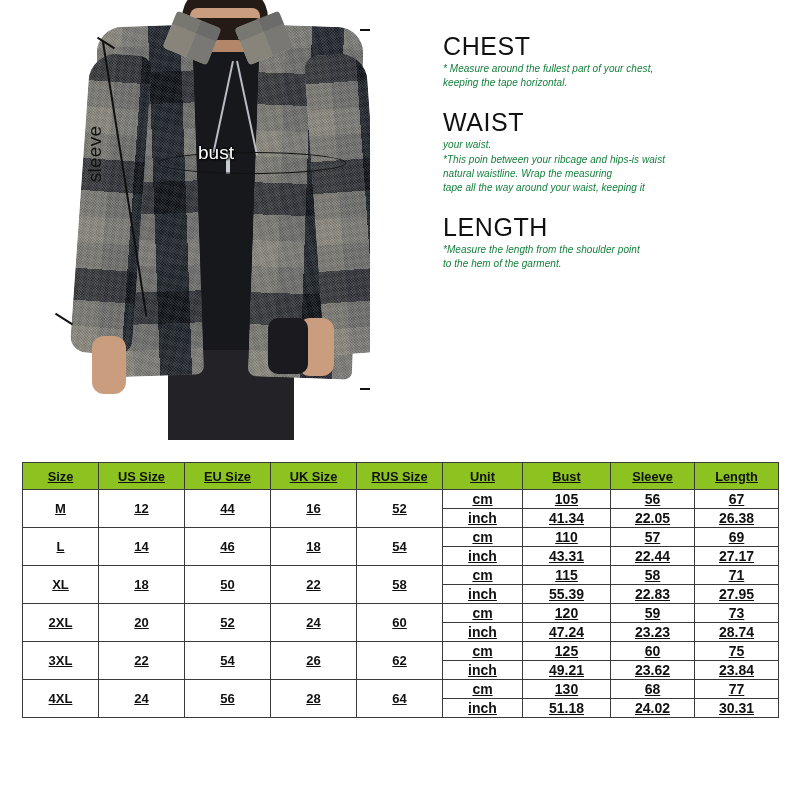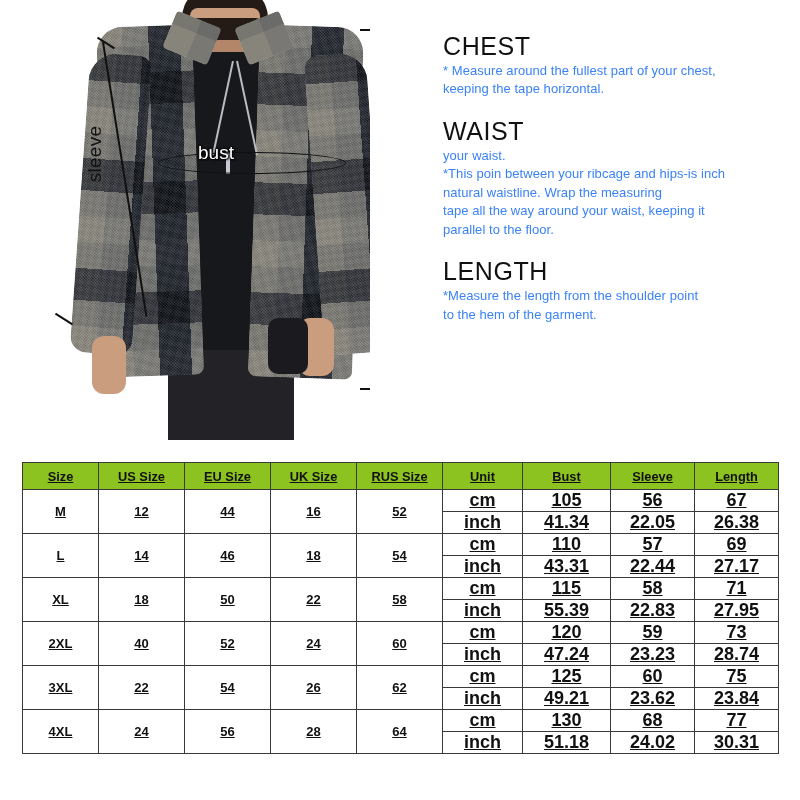--- a/index.html
+++ b/index.html
@@ -100,22 +100,23 @@
   
   #instructions {
     position: absolute; left: 443px; top: 32px; width: 340px;
   }
   .sec-head {
     font-size: 25px; color: #111; font-weight: 400;
     letter-spacing: .6px; line-height: 1.12;
     margin-bottom: 2px;
   }
   .sec-body {
-    font-size: 13px; color: #3b82f6; line-height: 1.42;
+    font-size: 10px; color: #15803d; line-height: 1.42;
     letter-spacing: .05px;
+    font-style: italic;
   }
   .sec-body p { margin: 0; }
   .sec-gap { height: 18px; }
 
   
   #size-table-wrap { position: absolute; left: 22px; top: 462px; width: 756px; }
   table#size-table {
     width: 756px; border-collapse: collapse;
     table-layout: fixed;
     font-size: 12.6px; font-weight: bold; color: #111; text-decoration: underline;
@@ -135,21 +136,21 @@
   .c-size   { width: 76px; }
   .c-us     { width: 86px; }
   .c-eu     { width: 86px; }
   .c-uk     { width: 86px; }
   .c-rus    { width: 86px; }
   .c-unit   { width: 80px; }
   .c-bust   { width: 88px; }
   .c-sleeve { width: 84px; }
   .c-length { width: 84px; }
   .sz-cell { height: 38px; font-size: 13px; }
-  .sub-cell { height: 19px; font-size: 18px; margin-left: 38px; }
+  .sub-cell { height: 19px; font-size: 14px; margin-left: 38px; }
 </style>
 </head>
 <body>
 
 <div id="page">
 
   <div id="photo-panel">
     <div id="model-photo">
 
       <div class="hair" style="left:142px; top:-14px; width:86px; height:40px; border-radius:40px 40px 10px 10px;"></div>
@@ -210,24 +211,23 @@
         <p>* Measure around the fullest part of your chest,</p>
         <p>keeping the tape horizontal.</p>
       </div>
     </div>
     <div class="sec-gap"></div>
 
     <div>
       <div class="sec-head">WAIST</div>
       <div class="sec-body">
         <p>your waist.</p>
-        <p>*This poin between your ribcage and hips-is inch</p>
+        <p>*This poin between your ribcage and hips-is waist</p>
         <p>natural waistline. Wrap the measuring</p>
         <p>tape all the way around your waist, keeping it</p>
-        <p>parallel to the floor.</p>
       </div>
     </div>
     <div class="sec-gap"></div>
 
     <div>
       <div class="sec-head">LENGTH</div>
       <div class="sec-body">
         <p>*Measure the length from the shoulder point</p>
         <p>to the hem of the garment.</p>
       </div>
@@ -311,21 +311,21 @@
         </tr>
         <tr>
           <td class="sub-cell">inch</td>
           <td class="sub-cell">55.39</td>
           <td class="sub-cell">22.83</td>
           <td class="sub-cell">27.95</td>
         </tr>
 
         <tr>
           <td class="sz-cell" rowspan="2">2XL</td>
-          <td class="sz-cell" rowspan="2">40</td>
+          <td class="sz-cell" rowspan="2">20</td>
           <td class="sz-cell" rowspan="2">52</td>
           <td class="sz-cell" rowspan="2">24</td>
           <td class="sz-cell" rowspan="2">60</td>
           <td class="sub-cell">cm</td>
           <td class="sub-cell">120</td>
           <td class="sub-cell">59</td>
           <td class="sub-cell">73</td>
         </tr>
         <tr>
           <td class="sub-cell">inch</td>

